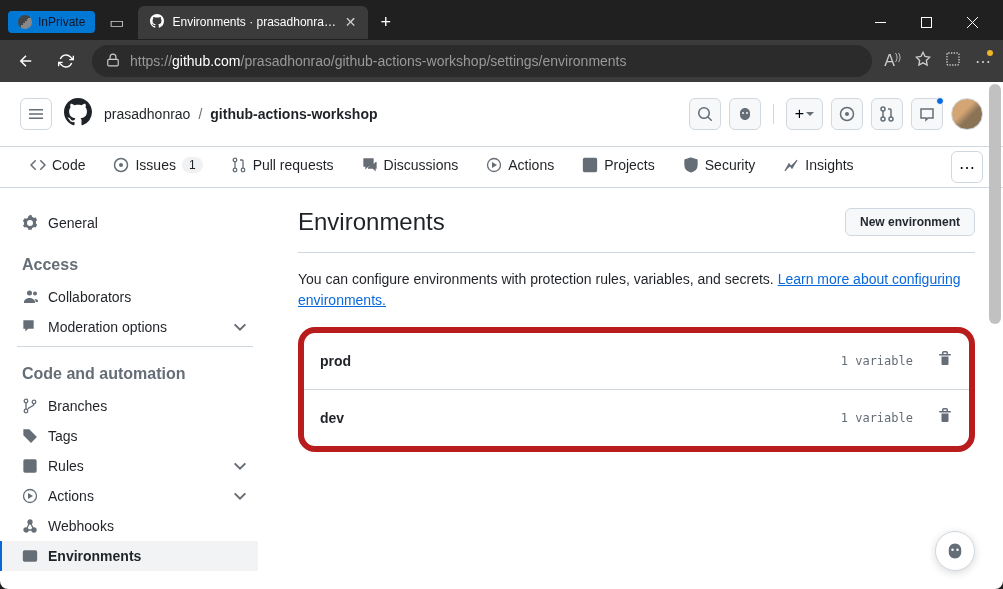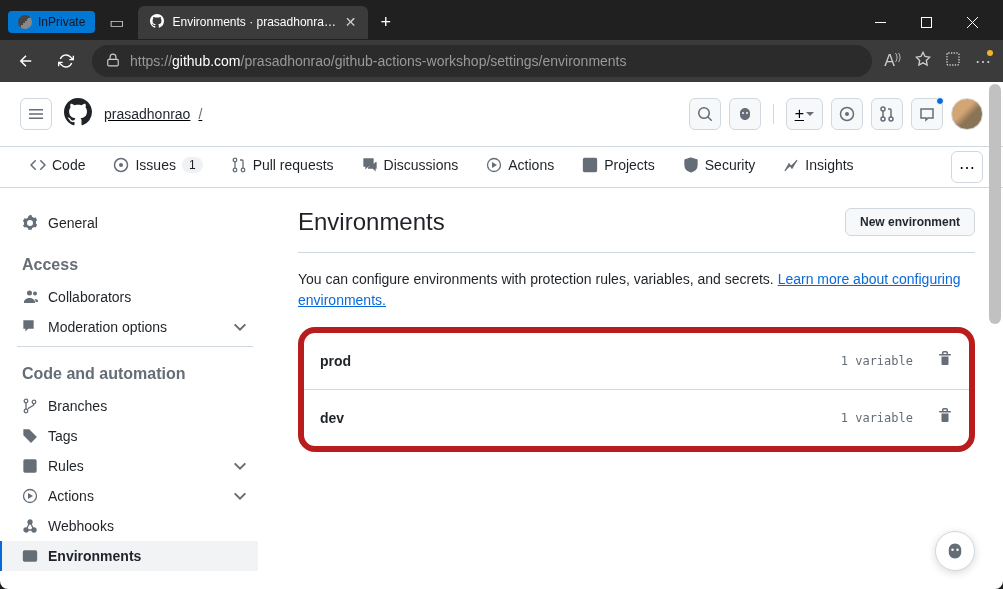--- a/index.html
+++ b/index.html
@@ -25,21 +25,21 @@
     .url-path { color: #999; }
     .url-path .domain { color: #fff; }
     .toolbar-icons { display: flex; gap: 14px; color: #ccc; align-items: center; }
     .toolbar-icon { cursor: pointer; position: relative; }
     .notif-dot { position: absolute; top: -2px; right: -2px; width: 6px; height: 6px; background: #f0b429; border-radius: 50%; }
     
     
     .github-page { background: #fff; height: calc(589px - 82px); display: flex; overflow: hidden; }
     .page-scroll { flex: 1; overflow-y: auto; position: relative; }
     
-    .gh-header { display: flex; align-items: center; padding: 16px 20px; gap: 12px; border-bottom: 1px solid #d0d7de; text-decoration: underline; }
+    .gh-header { display: flex; align-items: center; padding: 16px 20px; gap: 12px; border-bottom: 1px solid #d0d7de; }
     .menu-btn { width: 32px; height: 32px; border: 1px solid #d0d7de; border-radius: 6px; display: flex; align-items: center; justify-content: center; cursor: pointer; }
     .gh-logo svg { width: 28px; height: 28px; }
     .breadcrumb { font-size: 14px; color: #1f2328; display: flex; align-items: center; gap: 8px; }
     .breadcrumb .sep { color: #656d76; }
     .breadcrumb .repo { font-weight: 600; }
     .gh-header-right { margin-left: auto; display: flex; gap: 8px; align-items: center; }
     .gh-icon-btn { width: 32px; height: 32px; border: 1px solid #d0d7de; border-radius: 6px; display: flex; align-items: center; justify-content: center; cursor: pointer; background: #f6f8fa; position: relative; }
     .gh-icon-btn.add { width: auto; padding: 0 8px; gap: 2px; }
     .blue-dot { position: absolute; top: -2px; right: -2px; width: 8px; height: 8px; background: #0969da; border-radius: 50%; border: 1px solid #fff; }
     .avatar { width: 32px; height: 32px; border-radius: 50%; background: linear-gradient(135deg, #d4a574 40%, #8b7355 60%); border: 1px solid #d0d7de; }
@@ -151,20 +151,21 @@
           <svg width="16" height="16" viewBox="0 0 16 16" fill="#656d76">
             <path d="M1 3h14v1.5H1zm0 4.25h14v1.5H1zm0 4.25h14V13H1z"></path>
           </svg>
         </div>
       <span class="gh-logo"><svg viewBox="0 0 16 16" fill="#1f2328">
             <path d="M8 0C3.58 0 0 3.58 0 8c0 3.54 2.29 6.53 5.47 7.59.4.07.55-.17.55-.38 0-.19-.01-.82-.01-1.49-2.01.37-2.53-.49-2.69-.94-.09-.23-.48-.94-.82-1.13-.28-.15-.68-.52-.01-.53.63-.01 1.08.58 1.23.82.72 1.21 1.87.87 2.33.66.07-.52.28-.87.51-1.07-1.78-.2-3.64-.89-3.64-3.95 0-.87.31-1.59.82-2.15-.08-.2-.36-1.02.08-2.12 0 0 .67-.21 2.2.82.64-.18 1.32-.27 2-.27.68 0 1.36.09 2 .27 1.53-1.04 2.2-.82 2.2-.82.44 1.1.16 1.92.08 2.12.51.56.82 1.27.82 2.15 0 3.07-1.87 3.75-3.65 3.95.29.25.54.73.54 1.48 0 1.07-.01 1.93-.01 2.2 0 .21.15.46.55.38A8.013 8.013 0 0016 8c0-4.42-3.58-8-8-8z"></path>
           </svg></span>
       <div class="breadcrumb">
         <span>prasadhonrao</span>
         <span class="sep">/</span>
+        <span class="repo">github-actions-workshop</span>
       </div>
       <div class="gh-header-right">
         <div class="gh-icon-btn">
             <svg width="16" height="16" viewBox="0 0 16 16" fill="#656d76">
               <path d="M10.68 11.74a6 6 0 01-7.922-8.982 6 6 0 018.982 7.922l3.04 3.04a.749.749 0 01-.326 1.275.749.749 0 01-.734-.215zM11.5 7a4.499 4.499 0 10-8.997 0A4.499 4.499 0 0011.5 7z"></path>
             </svg>
           </div>
         <div class="gh-icon-btn">
             <svg width="16" height="16" viewBox="0 0 16 16" fill="#656d76">
               <path d="M7.998 2c-2.757 0-5 2.243-5 5v2c0 2.757 2.243 5 5 5s5-2.243 5-5V7c0-2.757-2.243-5-5-5zm-2 6a1 1 0 110-2 1 1 0 010 2zm4 0a1 1 0 110-2 1 1 0 010 2z"></path>

